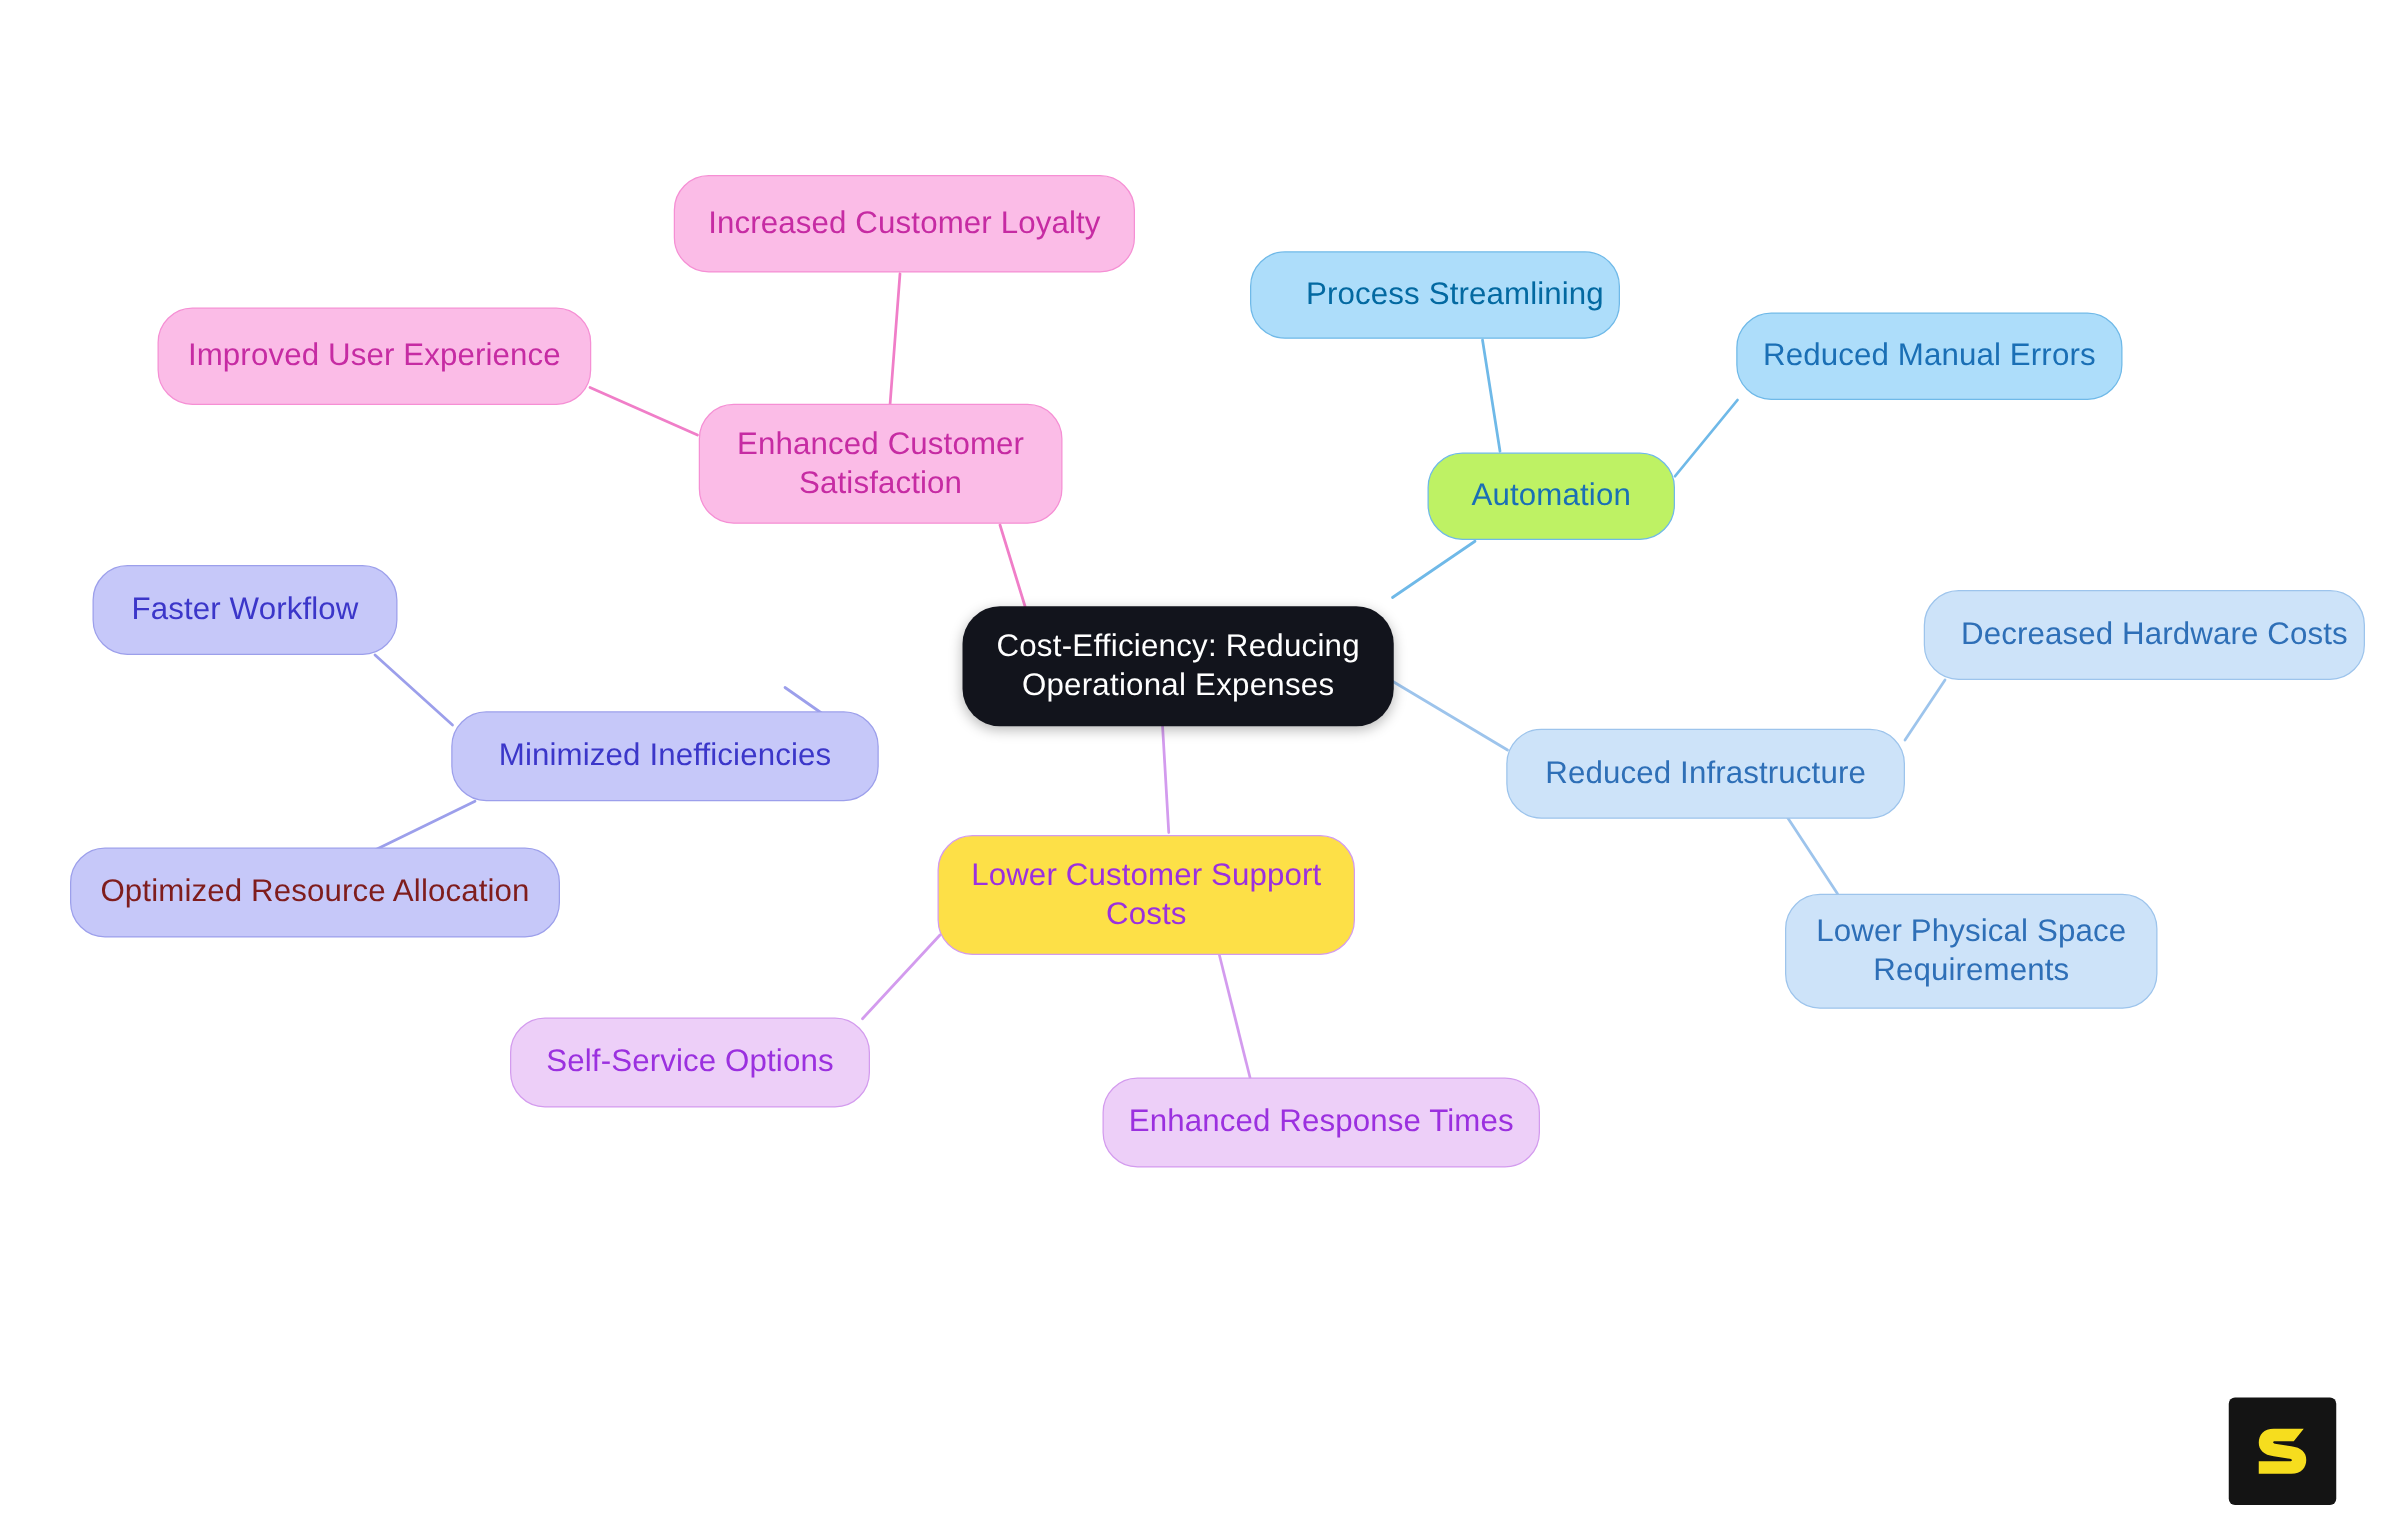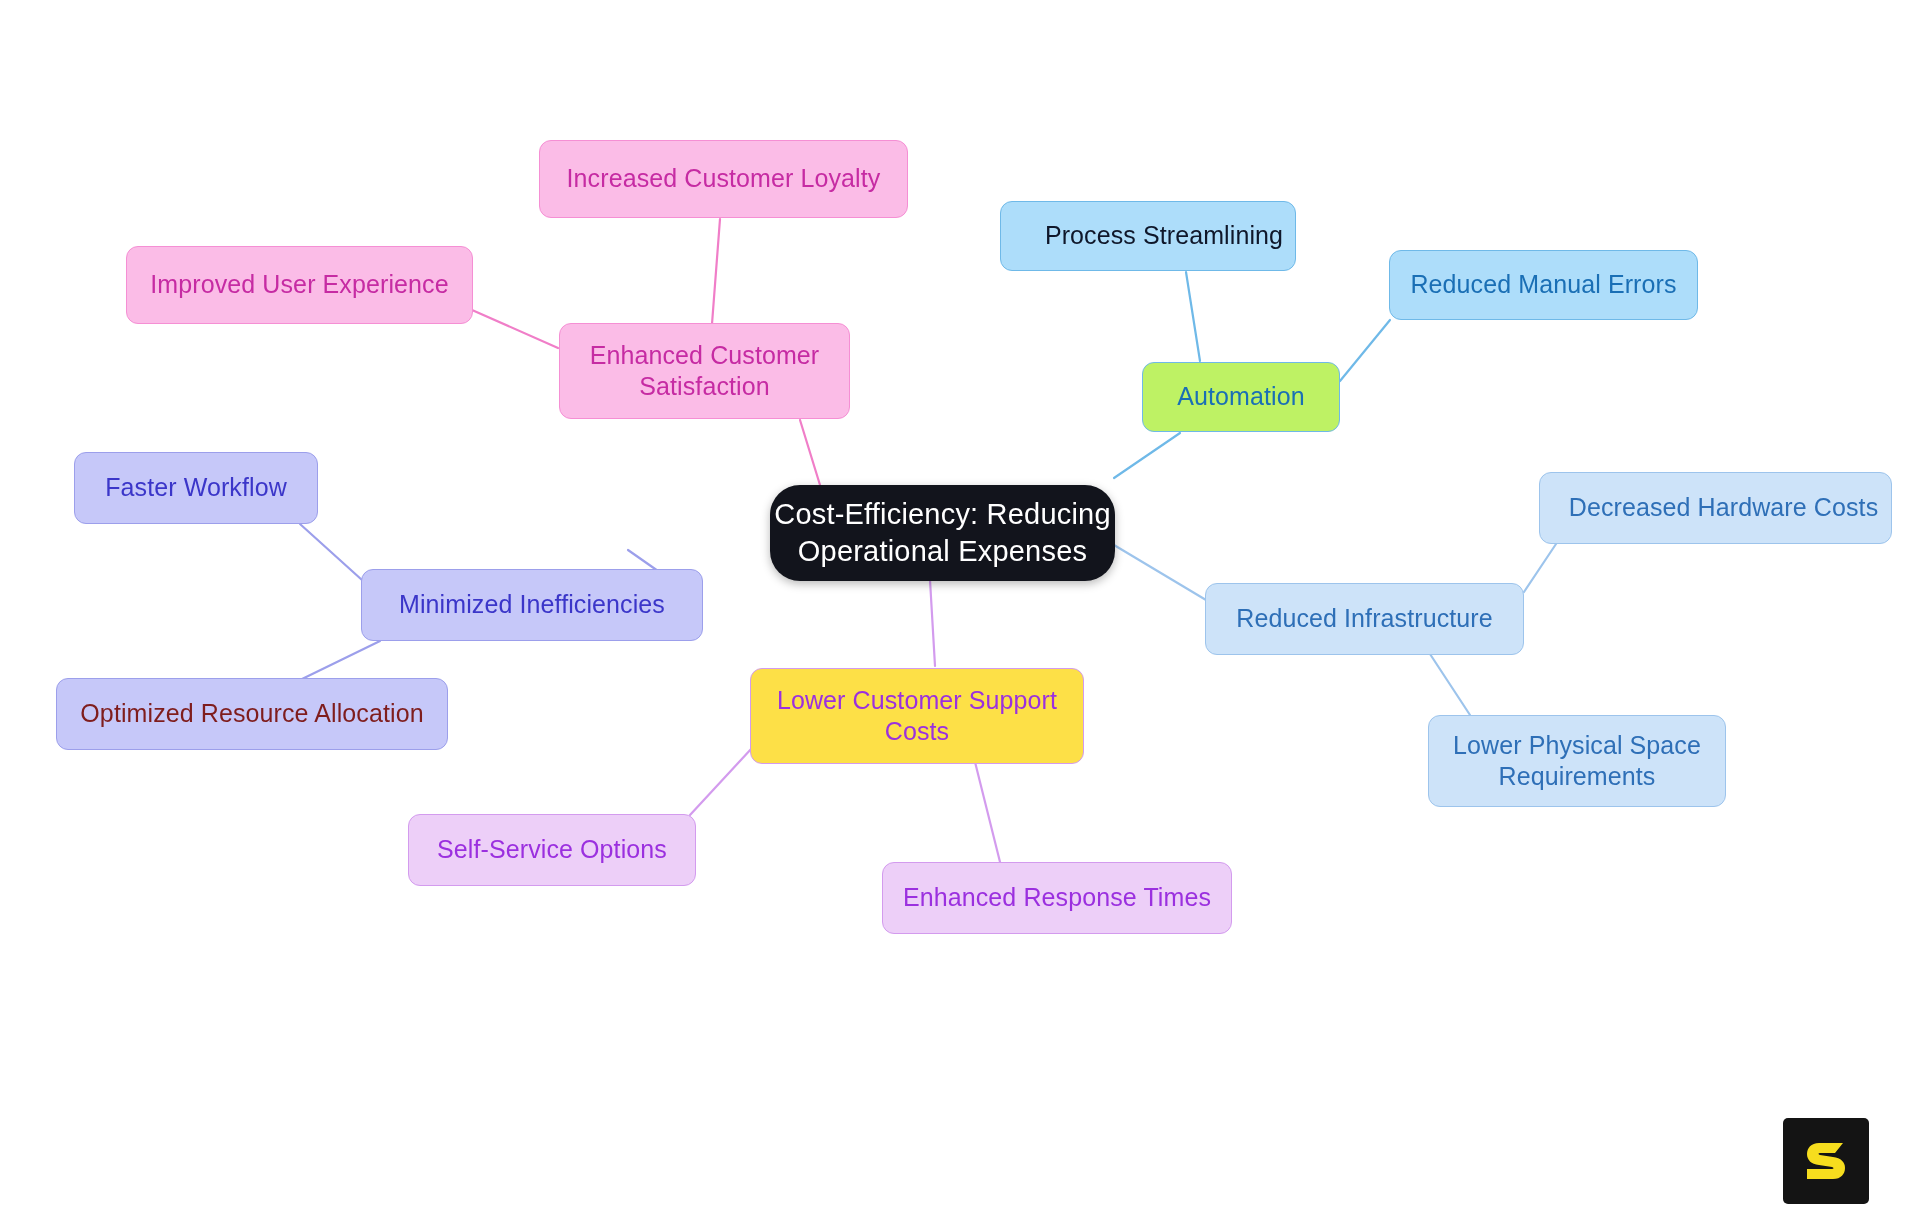--- a/index.html
+++ b/index.html
@@ -22,35 +22,35 @@
     width: 1920px;
     height: 1215px;
     pointer-events: none;
   }
   .node {
     position: absolute;
     display: flex;
     align-items: center;
     justify-content: center;
     text-align: center;
-    border-radius: 12px;
+    border-radius: 28px;
     border-style: solid;
     border-width: 1.5px;
     line-height: 1.26;
     letter-spacing: 0.1px;
     white-space: pre-line;
     z-index: 5;
   }
   .node.root {
     border-radius: 30px;
     border-width: 0;
     color: #ffffff;
     background: #12141c;
     box-shadow: 0 3px 10px rgba(0,0,0,0.28);
-    font-size: 29px;
+    font-size: 25px;
     letter-spacing: 0.2px;
   }
   .node.leaf, .node.branch { font-size: 25px; }
   .logo {
     position: absolute;
     left: 1783px;
     top: 1118px;
     width: 86px;
     height: 86px;
     background: #141414;
@@ -90,21 +90,21 @@
     </svg>
   </div>
 
 <div class="node root" style="left: 770px; top: 485px; width: 345px; height: 96px; background: rgb(18, 20, 28); color: rgb(255, 255, 255);"><span>Cost-Efficiency: Reducing
 Operational Expenses</span></div>
     <div class="node branch" style="left: 559px; top: 323px; width: 291px; height: 96px; background: rgb(251, 188, 231); border-color: rgb(245, 143, 212); color: rgb(198, 43, 163);"><span>Enhanced Customer
 Satisfaction</span></div>
     <div class="node leaf" style="left: 539px; top: 140px; width: 369px; height: 78px; background: rgb(251, 188, 231); border-color: rgb(245, 143, 212); color: rgb(198, 43, 163);"><span>Increased Customer Loyalty</span></div>
     <div class="node leaf" style="left: 126px; top: 246px; width: 347px; height: 78px; background: rgb(251, 188, 231); border-color: rgb(245, 143, 212); color: rgb(198, 43, 163);"><span>Improved User Experience</span></div>
     <div class="node branch" style="left: 1142px; top: 362px; width: 198px; height: 70px; background: #bef264; border-color: rgb(111, 185, 232); color: rgb(26, 111, 181);"><span>Automation</span></div>
-    <div class="node leaf" style="left: 1000px; top: 201px; width: 296px; height: 70px; background: rgb(173, 221, 250); border-color: rgb(111, 185, 232); color: #0f172a; padding-left: 32px;"><span>Process Streamlining</span></div>
+    <div class="node leaf" style="left: 1000px; top: 201px; width: 296px; height: 70px; background: rgb(173, 221, 250); border-color: rgb(111, 185, 232); color: #0369a1; padding-left: 32px;"><span>Process Streamlining</span></div>
     <div class="node leaf" style="left: 1389px; top: 250px; width: 309px; height: 70px; background: rgb(173, 221, 250); border-color: rgb(111, 185, 232); color: rgb(26, 111, 181);"><span>Reduced Manual Errors</span></div>
     <div class="node branch" style="left: 1205px; top: 583px; width: 319px; height: 72px; background: rgb(205, 227, 249); border-color: rgb(157, 196, 236); color: rgb(46, 111, 183);"><span>Reduced Infrastructure</span></div>
     <div class="node leaf" style="left: 1539px; top: 472px; width: 353px; height: 72px; background: rgb(205, 227, 249); border-color: rgb(157, 196, 236); color: rgb(46, 111, 183); padding-left: 16px;"><span>Decreased Hardware Costs</span></div>
     <div class="node leaf" style="left: 1428px; top: 715px; width: 298px; height: 92px; background: rgb(205, 227, 249); border-color: rgb(157, 196, 236); color: rgb(46, 111, 183);"><span>Lower Physical Space
 Requirements</span></div>
     <div class="node branch" style="left: 361px; top: 569px; width: 342px; height: 72px; background: rgb(198, 200, 249); border-color: rgb(156, 159, 235); color: rgb(59, 54, 201);"><span>Minimized Inefficiencies</span></div>
     <div class="node leaf" style="left: 74px; top: 452px; width: 244px; height: 72px; background: rgb(198, 200, 249); border-color: rgb(156, 159, 235); color: rgb(59, 54, 201);"><span>Faster Workflow</span></div>
     <div class="node leaf" style="left: 20px; top: 678px; width: 392px; height: 72px; background: rgb(198, 200, 249); border-color: rgb(156, 159, 235); color: #7f1d1d; margin-left: 36px;"><span>Optimized Resource Allocation</span></div>
     <div class="node branch" style="left: 750px; top: 668px; width: 334px; height: 96px; background: #fde047; border-color: rgb(211, 155, 238); color: rgb(155, 48, 223);"><span>Lower Customer Support
 Costs</span></div>

